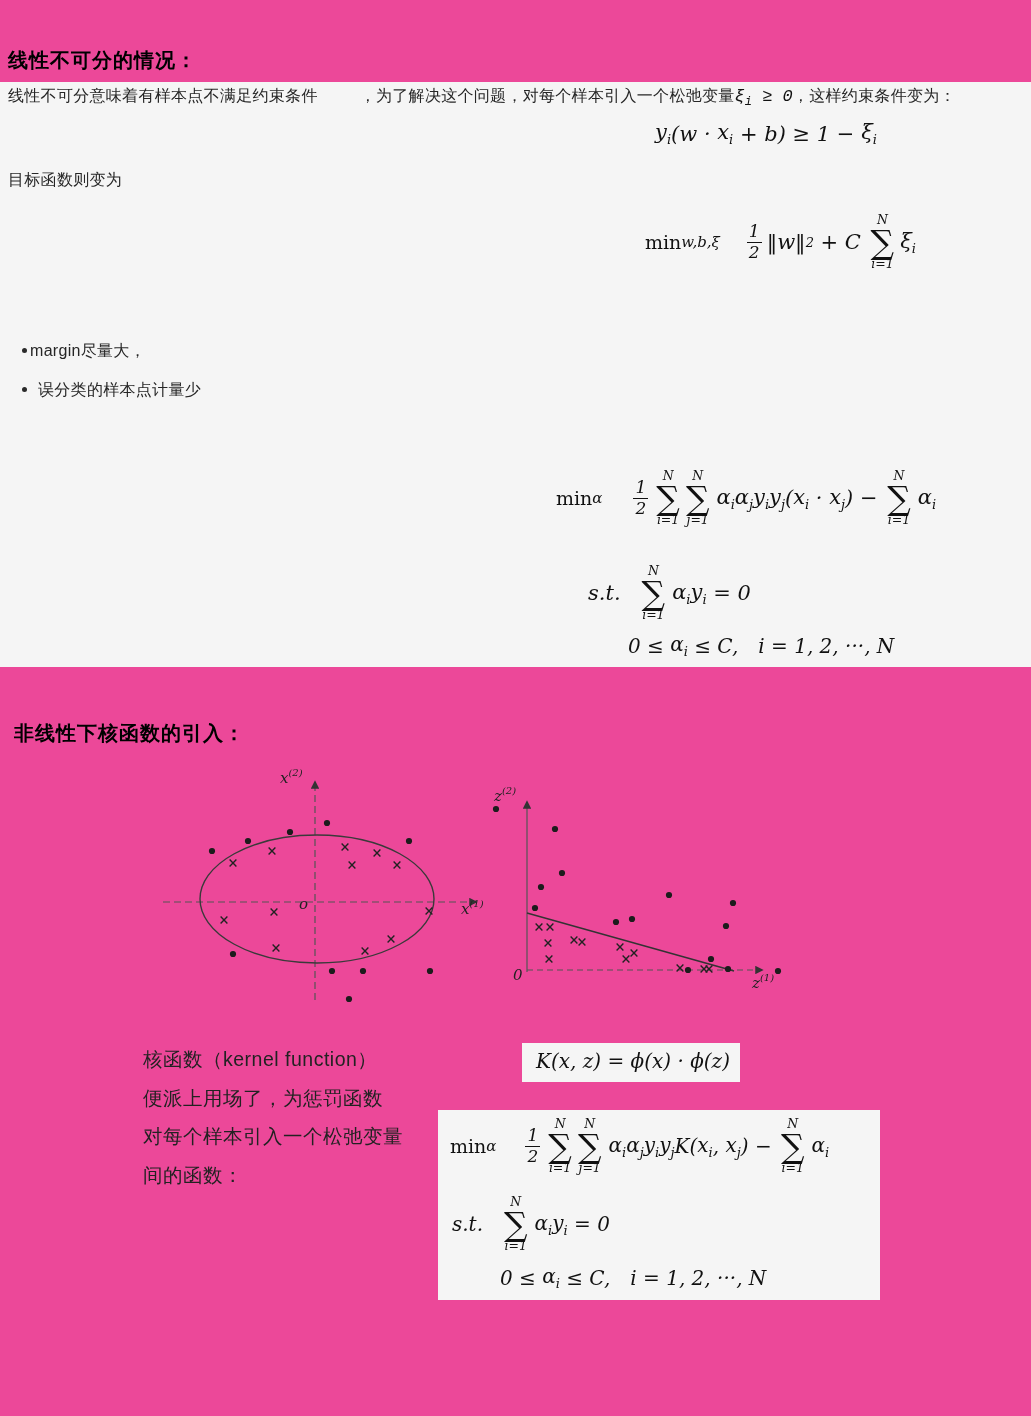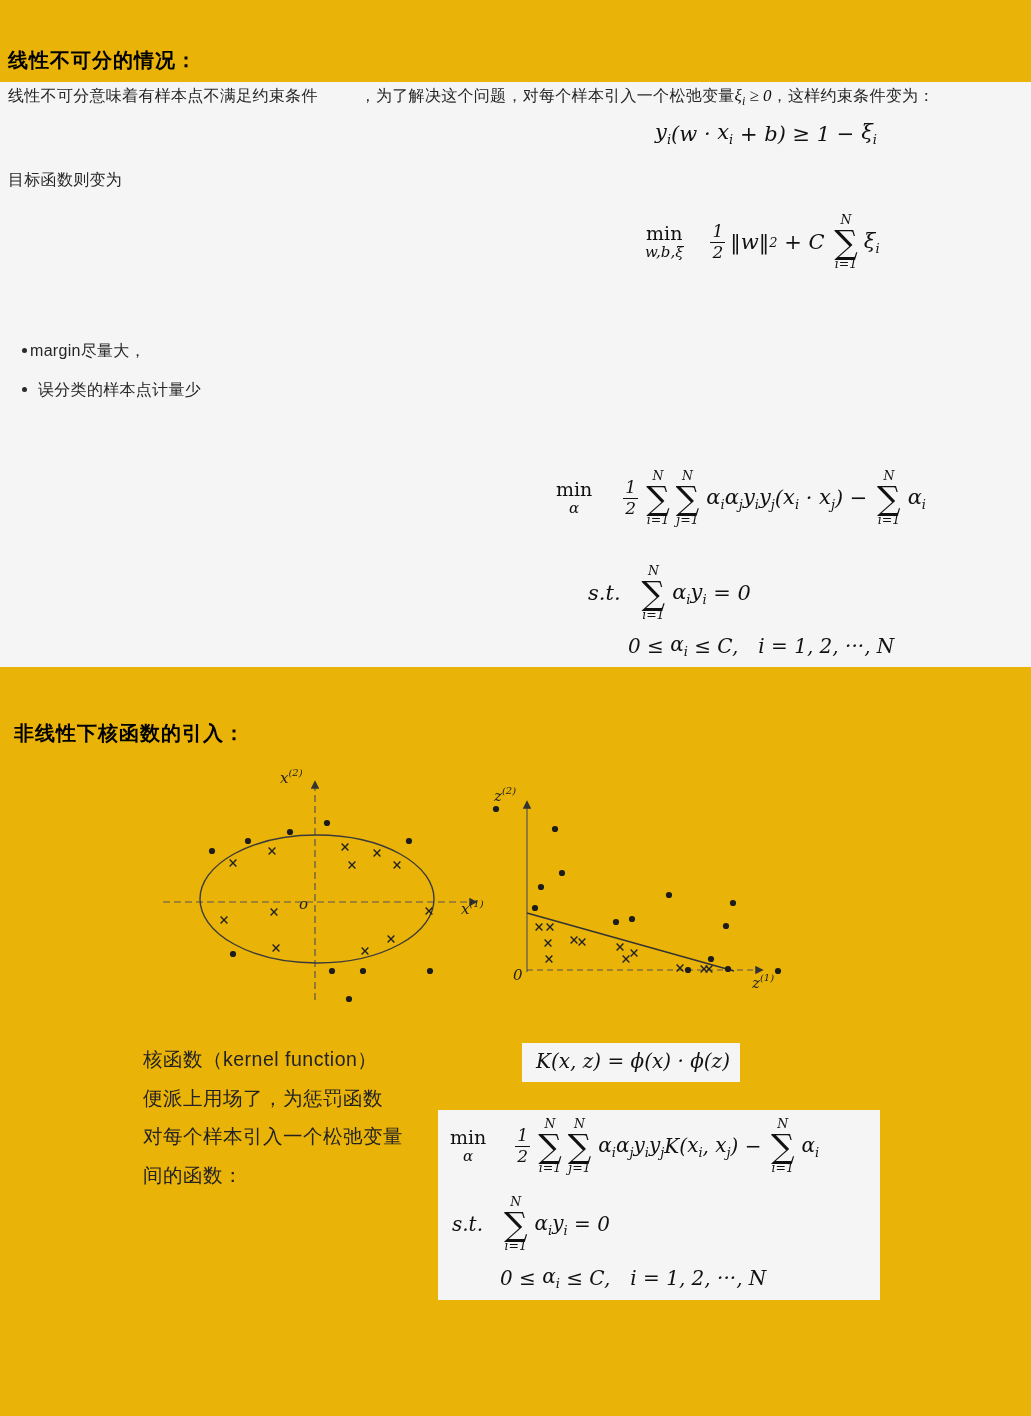--- a/index.html
+++ b/index.html
@@ -1,36 +1,36 @@
 <!DOCTYPE html>
 <html><head>
 <meta charset="utf-8">
 <style>
   html,body{margin:0;padding:0;background:#ffffff;}
-  #page{position:relative;width:1031px;height:1416px;background:#eab308;overflow:hidden;
+  #page{position:relative;width:1031px;height:1416px;background:#ec4899;overflow:hidden;
         font-family:"Liberation Sans",sans-serif;color:#262626;}
   .abs{position:absolute;}
   .sec-title{font-size:20px;font-weight:700;color:#000;letter-spacing:1px;white-space:nowrap;}
   .panel{background:#f5f5f5;}
   .para{font-size:16px;line-height:24px;letter-spacing:0.3px;white-space:nowrap;color:#262626;}
   .gap{display:inline-block;width:42px;}
-  .imath{font-family:Liberation Serif, serif;font-style:italic;font-size:17px;color:#111;letter-spacing:0;}
+  .imath{font-family:Liberation Mono, monospace;font-style:italic;font-size:17px;color:#111;letter-spacing:0;}
   .imath sub{font-size:12px;}
   .bullet-dot{position:absolute;width:5px;height:5px;border-radius:50%;background:#2a2a2a;}
   
   .formula{position:absolute;display:flex;align-items:center;font-family:"DejaVu Serif",serif;
            font-style:italic;color:#111;font-size:21px;white-space:pre;}
   .formula sub{font-size:13px;font-style:italic;}
   .formula sup{font-size:13px;font-style:italic;}
   .formula .frac{display:flex;flex-direction:column;align-items:center;font-size:17px;line-height:1.15;margin:0 5px;}
   .formula .frac .den{border-top:1.4px solid #111;padding:0 2px;}
   .formula .sum{display:flex;flex-direction:column;align-items:center;line-height:1;margin:0 3px;}
   .formula .sum .lim{font-size:12.5px;}
   .formula .sum .sym{font-size:33px;font-style:normal;line-height:0.95;}
-  .formula .stk{display:flex;flex-direction:column;align-items:center;line-height:1.1;}
+  .formula .stk{display:flex;flex-direction:row;align-items:center;line-height:1.1;}
   .formula .stk .word{font-style:normal;font-size:19px;}
   .formula .stk .ssub{font-size:15px;}
   .kernel-text{font-size:19.5px;line-height:38.5px;color:#222;letter-spacing:0.5px;white-space:nowrap;}
   .kbox{background:#f5f5f5;}
   svg text{font-family:"DejaVu Serif",serif;font-style:italic;fill:#222;}
 </style>
 </head>
 <body>
 
 <div id="page">

